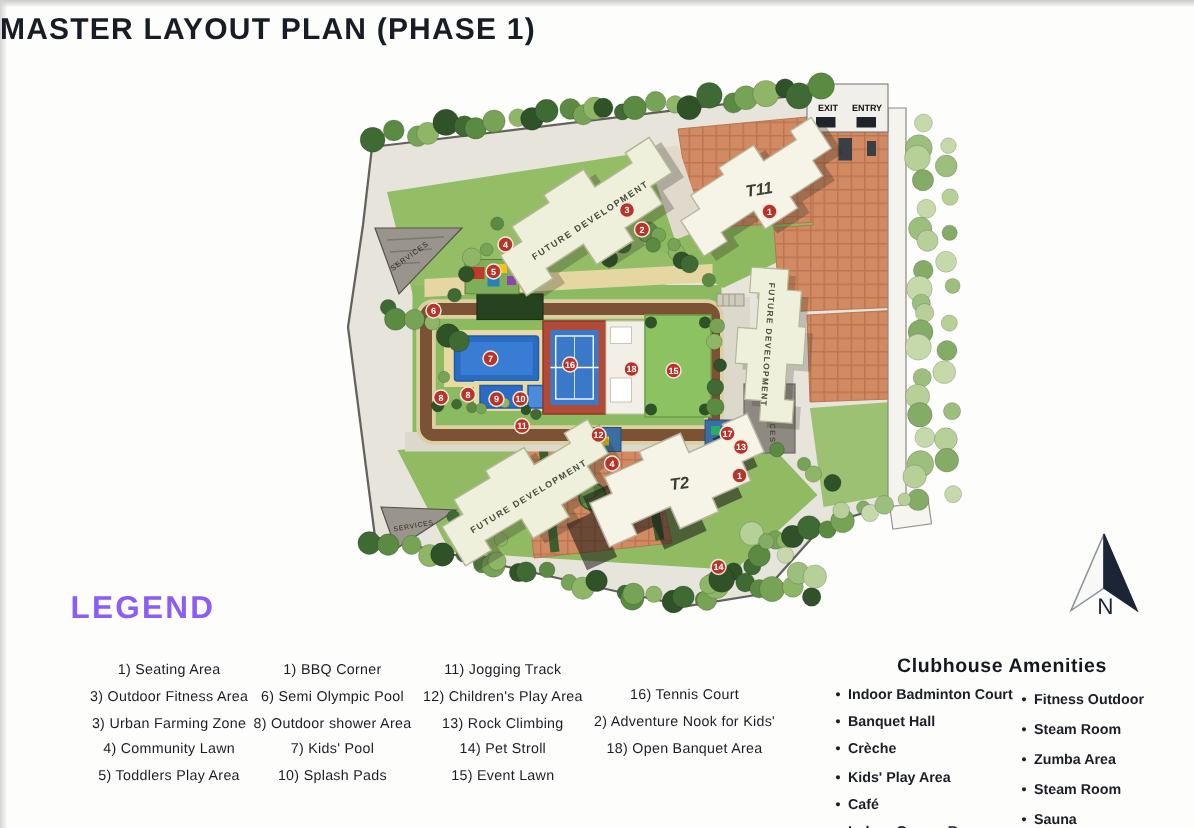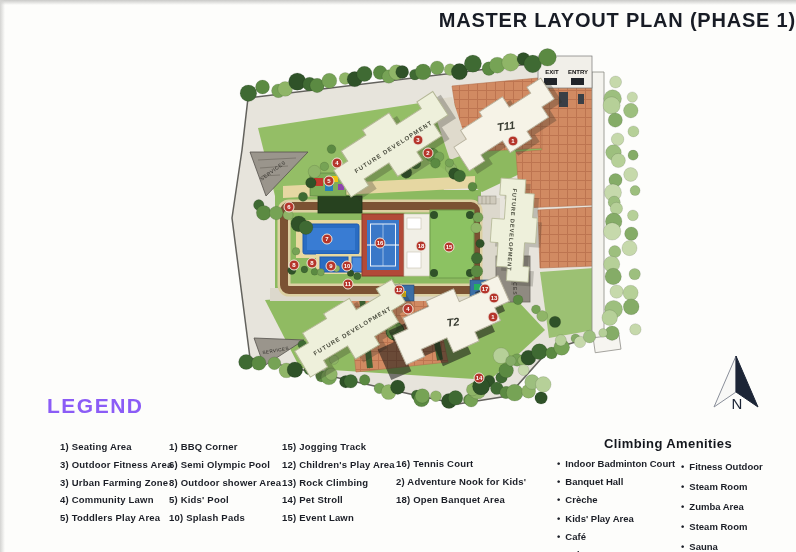--- a/index.html
+++ b/index.html
@@ -7,31 +7,31 @@
     width:796px;height:552px;position:relative;overflow:hidden;
     background:#fdfdfb;
     font-family:"Liberation Sans",sans-serif;
     color:#16191f;
   }
   .scan-top{position:absolute;top:0;left:0;right:0;height:5px;
     background:linear-gradient(#c9c9c7,rgba(255,255,255,0));}
   .scan-left{position:absolute;top:0;left:0;bottom:0;width:5px;
     background:linear-gradient(90deg,#d4d4d2,rgba(255,255,255,0));}
   .page-title{
-    position:absolute;top:9px;left:0;width:100%;text-align:right;
+    position:absolute;top:9px;left:0;width:100%;text-align:left;
     font-size:20px;font-weight:800;letter-spacing:.8px;color:#181c25;
   }
   svg.plan{position:absolute;top:0;left:0;}
   svg text{font-family:"Liberation Sans",sans-serif;}
   .legend-head{
     position:absolute;left:47px;top:394px;
     font-size:21px;font-weight:800;letter-spacing:1.5px;color:#8b5cf6;
   }
-  .legend-col{position:absolute;top:441px;font-size:9.5px;font-weight:700;
-    color:#1b1e26;letter-spacing:.2px;}
+  .legend-col{position:absolute;top:441px;font-size:9.5px;font-weight:400;
+    color:#1b1e26;letter-spacing:.2px;text-align:center;}
   .legend-col .li{margin-bottom:6.8px;white-space:nowrap;}
   .lc1{left:60px;} .lc2{left:169px;} .lc3{left:282px;} .lc4{left:396px;margin-top:17px;}
   .amen-head{
     position:absolute;left:545px;top:436px;width:246px;text-align:center;
     font-size:13px;font-weight:800;letter-spacing:.4px;color:#14171d;
   }
   .amen-col{position:absolute;font-size:9.5px;font-weight:700;color:#1b1e26;}
   .ac1{left:557px;top:458px;} .ac2{left:681px;top:461px;}
   .amen-col .am{margin-bottom:7.2px;white-space:nowrap;}
   .ac2 .am{margin-bottom:9px;}
@@ -461,37 +461,37 @@
   <div class="li">1) Seating Area</div>
   <div class="li">3) Outdoor Fitness Area</div>
   <div class="li">3) Urban Farming Zone</div>
   <div class="li">4) Community Lawn</div>
   <div class="li">5) Toddlers Play Area</div>
 </div>
 <div class="legend-col lc2">
   <div class="li">1) BBQ Corner</div>
   <div class="li">6) Semi Olympic Pool</div>
   <div class="li">8) Outdoor shower Area</div>
-  <div class="li">5) Kids' Pool</div>
+  <div class="li">7) Kids' Pool</div>
   <div class="li">10) Splash Pads</div>
 </div>
 <div class="legend-col lc3">
-  <div class="li">15) Jogging Track</div>
+  <div class="li">11) Jogging Track</div>
   <div class="li">12) Children's Play Area</div>
   <div class="li">13) Rock Climbing</div>
   <div class="li">14) Pet Stroll</div>
   <div class="li">15) Event Lawn</div>
 </div>
 <div class="legend-col lc4">
   <div class="li">16) Tennis Court</div>
   <div class="li">2) Adventure Nook for Kids'</div>
   <div class="li">18) Open Banquet Area</div>
 </div>
 
-<div class="amen-head">Climbing Amenities</div>
+<div class="amen-head">Clubhouse Amenities</div>
 <div class="amen-col ac1">
   <div class="am"><span class="blt">•</span><span>Indoor Badminton Court</span></div>
   <div class="am"><span class="blt">•</span><span>Banquet Hall</span></div>
   <div class="am"><span class="blt">•</span><span>Crèche</span></div>
   <div class="am"><span class="blt">•</span><span>Kids' Play Area</span></div>
   <div class="am"><span class="blt">•</span><span>Café</span></div>
   <div class="am"><span class="blt">•</span><span>Indoor Games Room</span></div>
 </div>
 <div class="amen-col ac2">
   <div class="am"><span class="blt">•</span><span>Fitness Outdoor</span></div>

